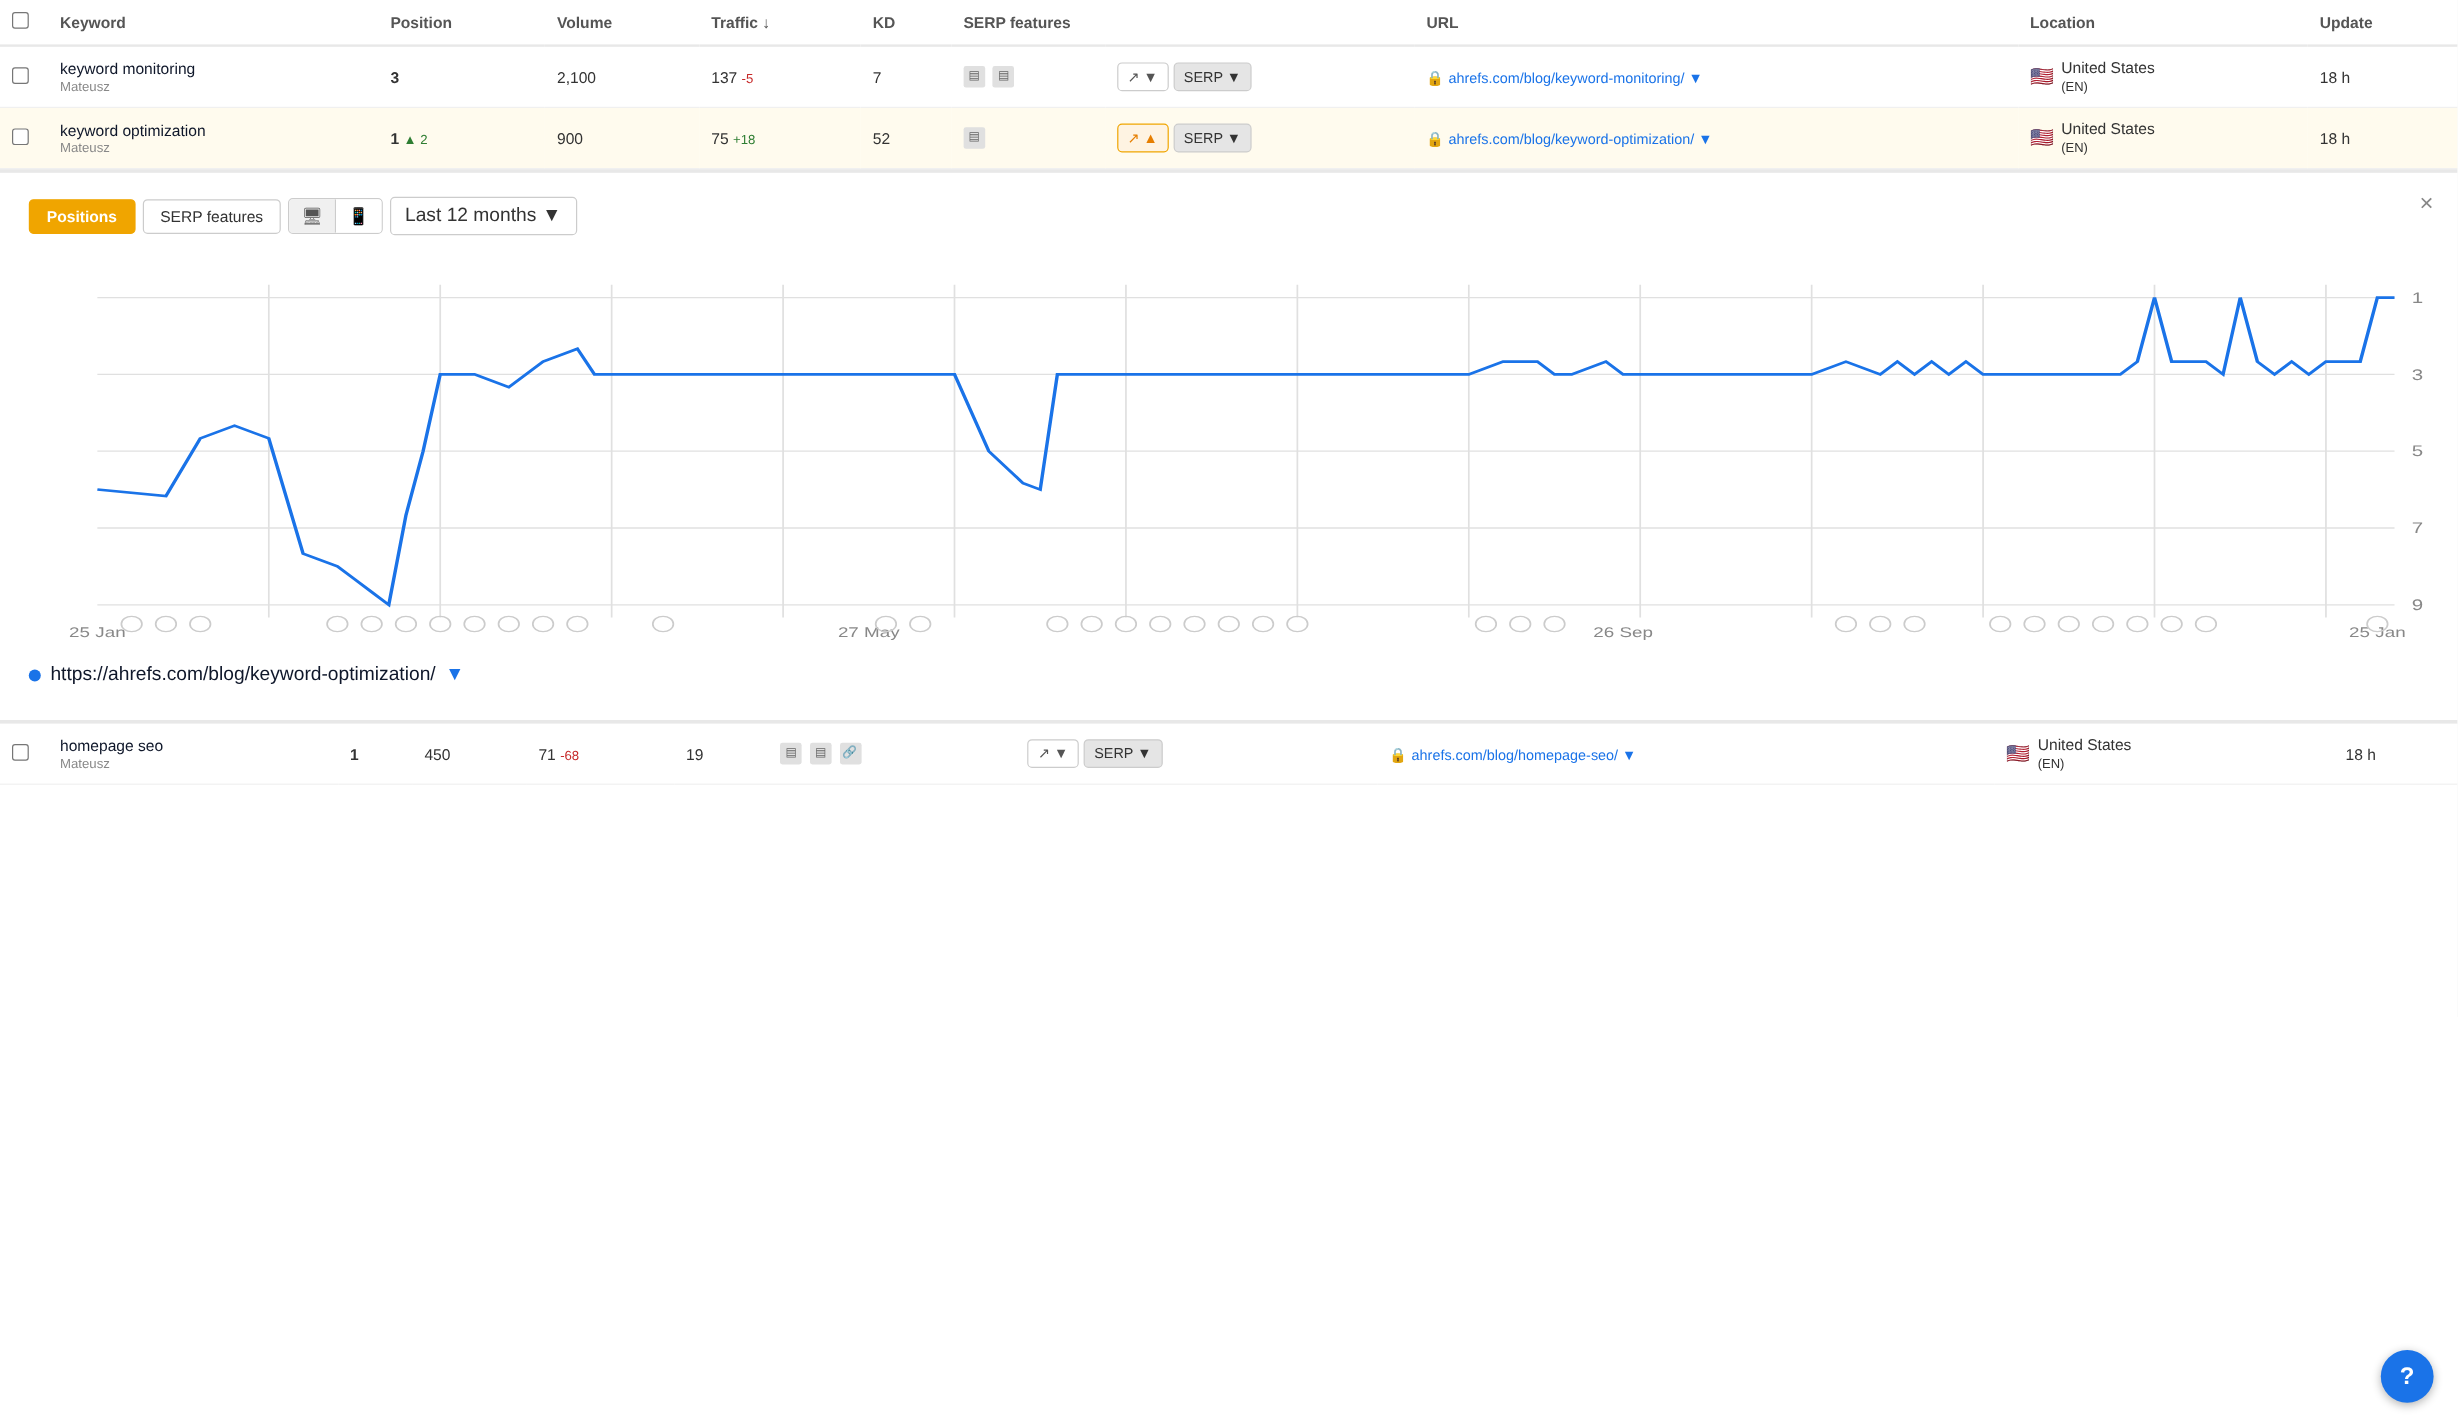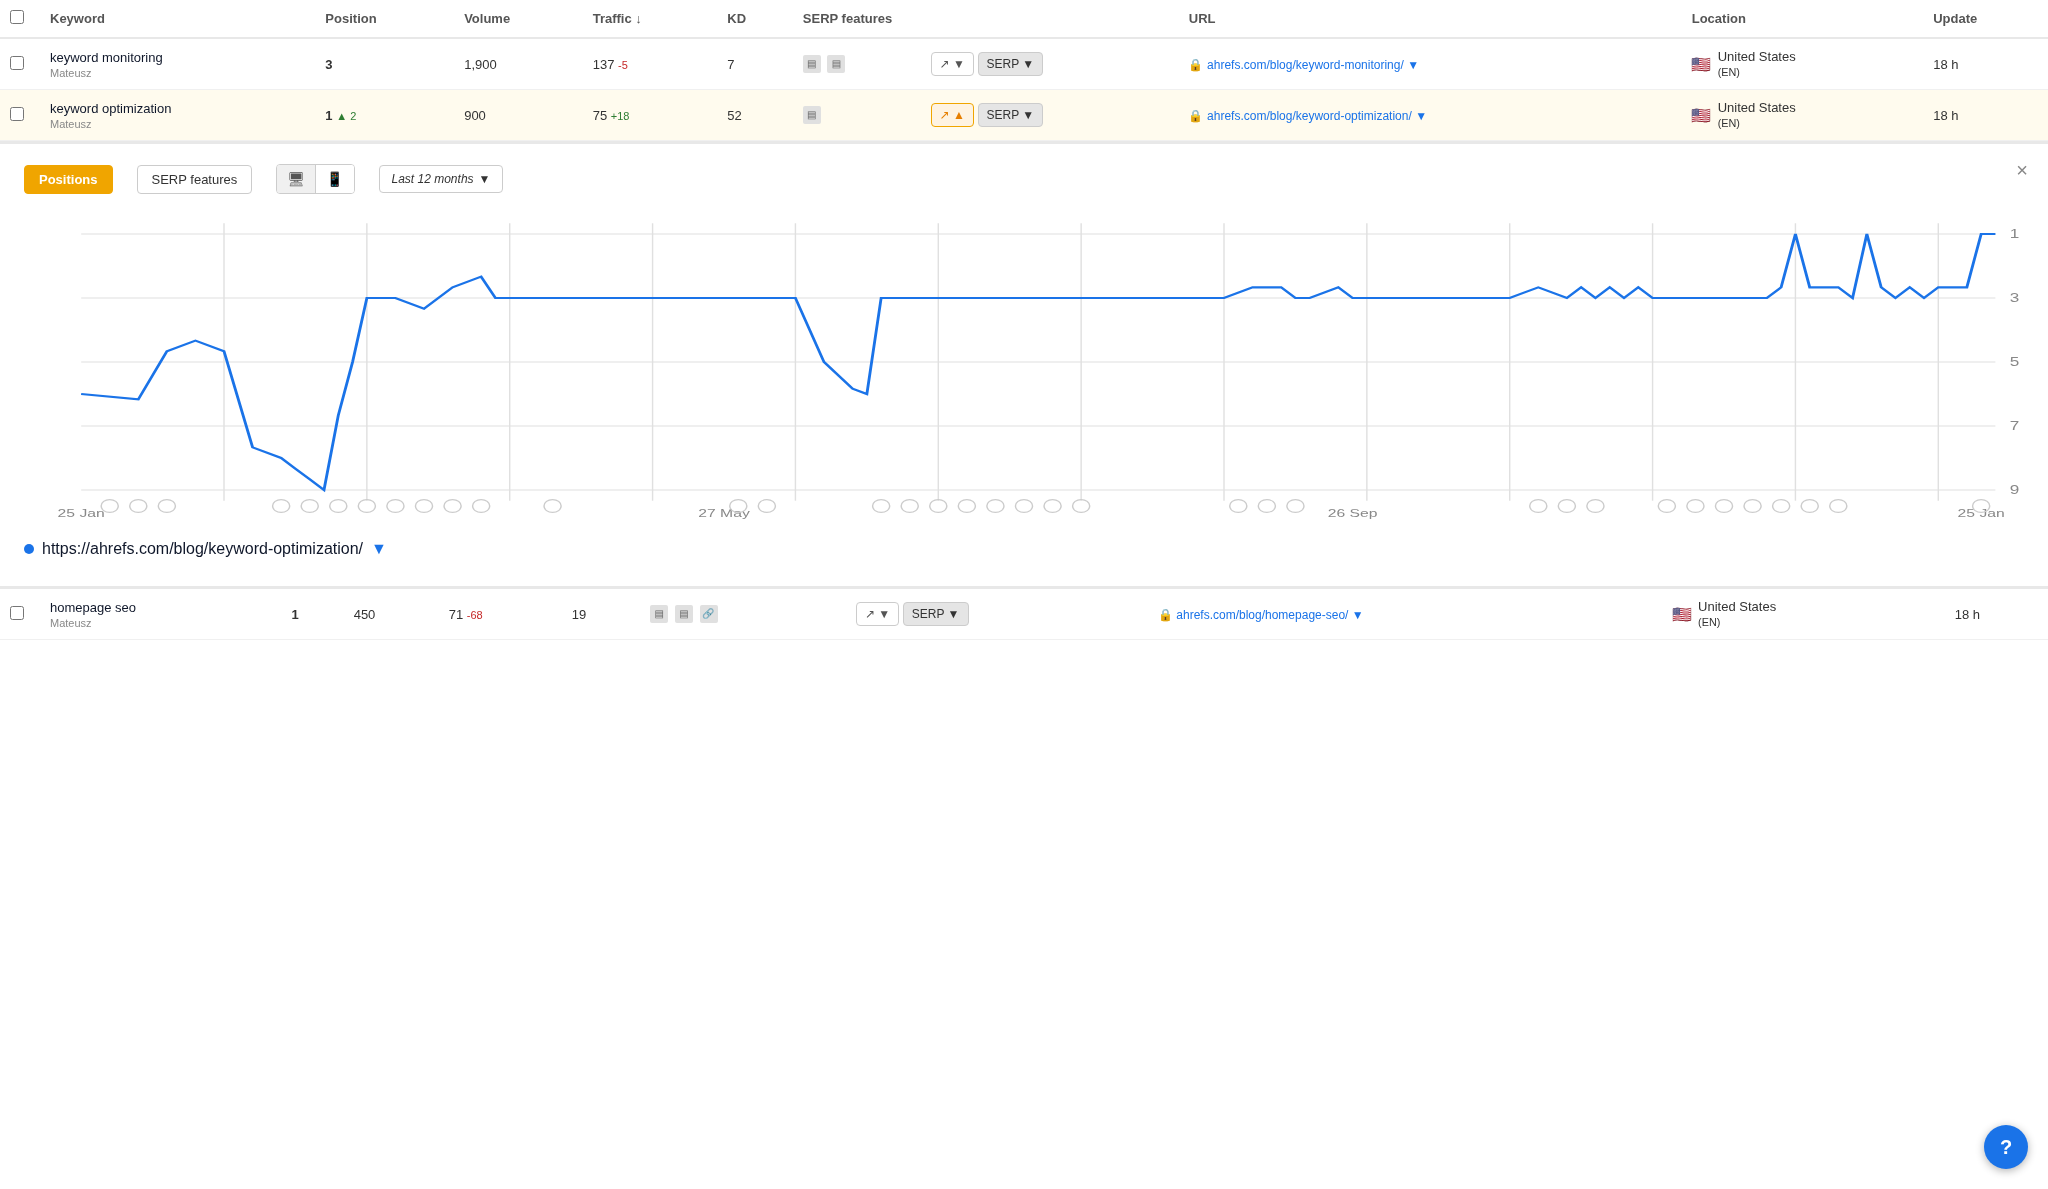--- a/index.html
+++ b/index.html
@@ -38,27 +38,27 @@
 
     .location-cell { display: flex; align-items: center; gap: 6px; font-size: 13px; }
     .flag { font-size: 16px; }
 
     .checkbox { width: 14px; height: 14px; cursor: pointer; }
 
     
     .history-panel { background: #fff; border-top: 3px solid #e8e8e8; border-bottom: 3px solid #e8e8e8; padding: 20px 24px 20px 24px; position: relative; margin: 0; }
     .history-title { font-size: 18px; font-weight: 700; color: #222; margin-bottom: 16px; }
     .close-btn { position: absolute; top: 16px; right: 20px; font-size: 20px; color: #888; cursor: pointer; background: none; border: none; line-height: 1; }
-    .history-controls { display: flex; align-items: center; gap: 24px; margin-bottom: 8px; }
+    .history-controls { display: flex; align-items: center; gap: 6px; margin-bottom: 20px; }
 
     .tab-btn { padding: 6px 14px; border-radius: 4px; border: 1px solid #ccc; font-size: 13px; cursor: pointer; background: #fff; color: #333; }
     .tab-btn.active { background: #f0a500; border-color: #f0a500; color: #fff; font-weight: 600; }
     .device-btn { padding: 6px 10px; border: 1px solid #ccc; border-radius: 4px; background: #fff; cursor: pointer; font-size: 14px; color: #555; }
     .device-btn.active { background: #f0f0f0; }
-    .date-range-btn { padding: 6px 12px; border: 1px solid #ccc; border-radius: 4px; background: #fff; cursor: pointer; font-size: 12px; color: #333; display: flex; align-items: center; gap: 5px; font-style: italic; }
+    .date-range-btn { padding: 6px 12px; border: 1px solid #ccc; border-radius: 4px; background: #fff; cursor: pointer; font-size: 16px; color: #333; display: flex; align-items: center; gap: 5px; }
 
     
     .chart-container { width: 100%; height: 320px; position: relative; margin-bottom: 10px; }
     .chart-svg { width: 100%; height: 100%; }
 
     .chart-legend { display: flex; align-items: center; gap: 8px; padding: 8px 0; font-size: 16px; color: #1a73e8; }
     .legend-dot { width: 10px; height: 10px; border-radius: 50%; background: #1a73e8; }
 
     
     .row-highlight { background: rgba(255, 243, 200, 0.3); }
@@ -95,21 +95,21 @@
 
       <tr>
         <td><input type="checkbox" class="checkbox" style=""></td>
         <td>
           <a class="keyword-link" href="#">keyword monitoring</a>
           <span class="keyword-author">Mateusz</span>
         </td>
         <td>
           <span class="position-badge">3</span>
         </td>
-        <td>1,900</td>
+        <td>2,100</td>
         <td>
           <span class="traffic-val">137</span>
           <span class="position-change change-down">-5</span>
         </td>
         <td>7</td>
         <td>
           <span class="serp-icon">▤</span>
           <span class="serp-icon">▤</span>
         </td>
         <td>

